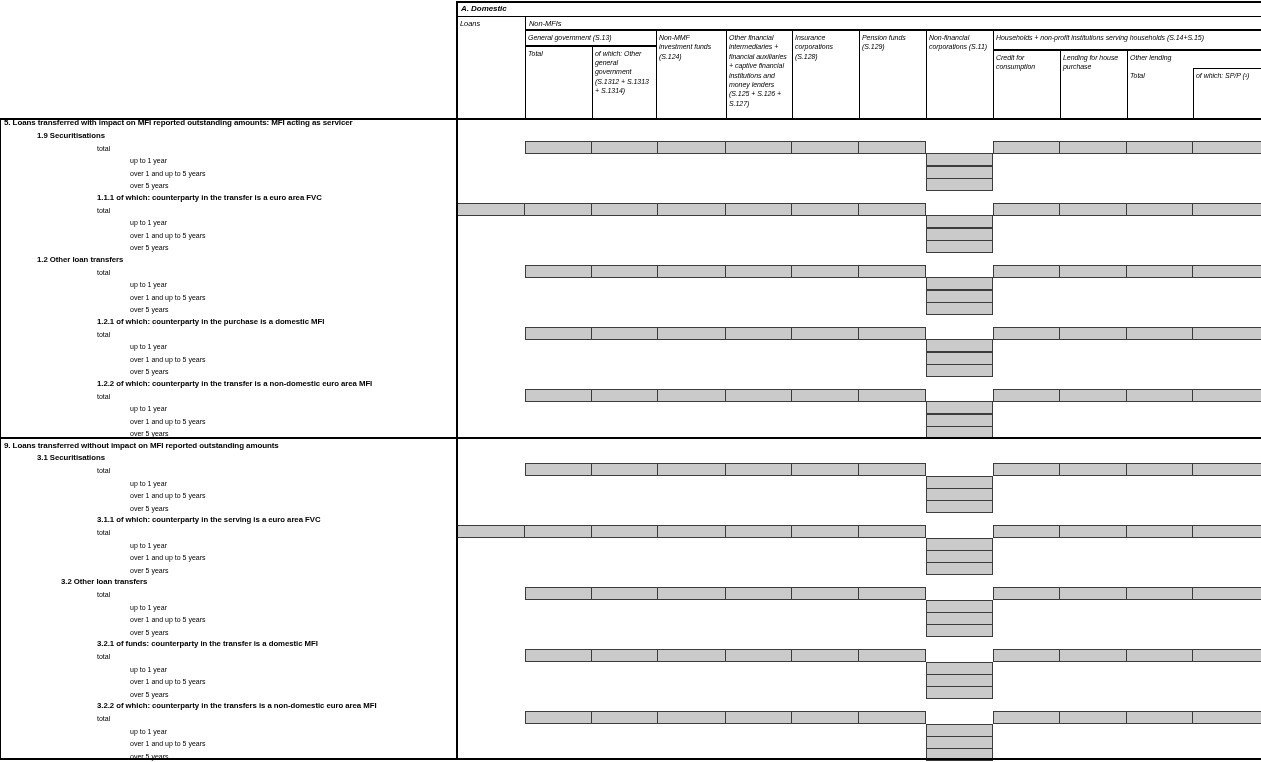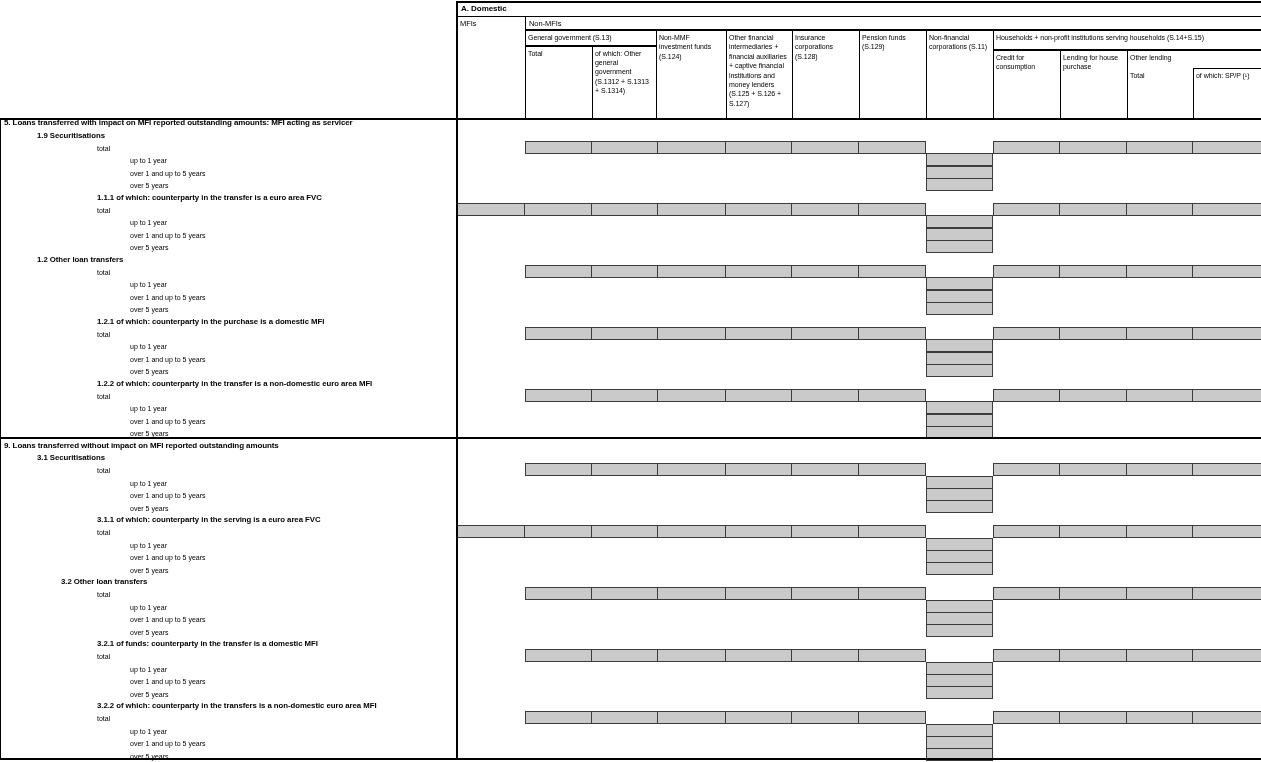--- a/index.html
+++ b/index.html
@@ -7,21 +7,21 @@
     --cell-border:#3c3c3c;
     --grid:#000000;
   }
   html,body{margin:0;padding:0;}
   body{
     width:1261px;height:762px;position:relative;overflow:hidden;
     background:#ffffff;color:#000;
     font-family:"Liberation Sans", sans-serif;
   }
   .line{position:absolute;background:var(--grid);}
-  .hdr{position:absolute;font-size:7px;line-height:9.4px;letter-spacing:-0.05px;}
+  .hdr{position:absolute;font-size:7px;line-height:9.4px;letter-spacing:-0.05px;font-style:italic;}
   .hdr-b{font-weight:bold;font-size:8px;line-height:10px;}
   .hdr-m{font-size:7.5px;line-height:9.5px;}
   .row{position:absolute;left:0;width:1261px;height:12.4px;}
   .rl{position:absolute;bottom:1.2px;white-space:nowrap;}
   .lbl-section{font-weight:bold;font-size:8px;letter-spacing:-0.1px;}
   .lbl-h2{font-weight:bold;font-size:7.8px;letter-spacing:-0.05px;}
   .lbl-h3{font-weight:bold;font-size:7.8px;letter-spacing:-0.05px;}
   .lbl-data{font-size:7px;}
   .cell{
     position:absolute;top:0;height:13px;box-sizing:border-box;
@@ -316,21 +316,21 @@
       <span class="rl lbl-data" style="left: 130px;">over 1 and up to 5 years</span>
       <div class="cell" style="left: 926px; width: 67px;"></div>
     </div>
     <div class="row" style="top: 748.4px;">
       <span class="rl lbl-data" style="left: 130px;">over 5 years</span>
       <div class="cell" style="left: 926px; width: 67px;"></div>
     </div>
   </div>
 
 <div class="hdr hdr-b" style="left:461px;top:4px;width:300px;">A. Domestic</div>
-<div class="hdr hdr-m" style="left:460px;top:19px;width:60px;">MFIs</div>
+<div class="hdr hdr-m" style="left:460px;top:19px;width:60px;">Loans</div>
 <div class="hdr hdr-m" style="left:529px;top:19px;width:200px;">Non-MFIs</div>
 
 <div class="hdr" style="left:528px;top:33px;width:126px;">General government (S.13)</div>
 <div class="hdr" style="left:528px;top:48.5px;width:58px;">Total</div>
 <div class="hdr" style="left:595px;top:48.5px;width:58px;">of which: Other general government (S.1312 + S.1313 + S.1314)</div>
 <div class="hdr" style="left:659px;top:33px;width:62px;">Non-MMF investment funds (S.124)</div>
 <div class="hdr" style="left:729px;top:33px;width:60px;">Other financial intermediaries + financial auxiliaries + captive financial institutions and money lenders (S.125 + S.126 + S.127)</div>
 <div class="hdr" style="left:795px;top:33px;width:60px;">Insurance corporations (S.128)</div>
 <div class="hdr" style="left:862px;top:33px;width:60px;">Pension funds (S.129)</div>
 <div class="hdr" style="left:929px;top:33px;width:60px;">Non-financial corporations (S.11)</div>

